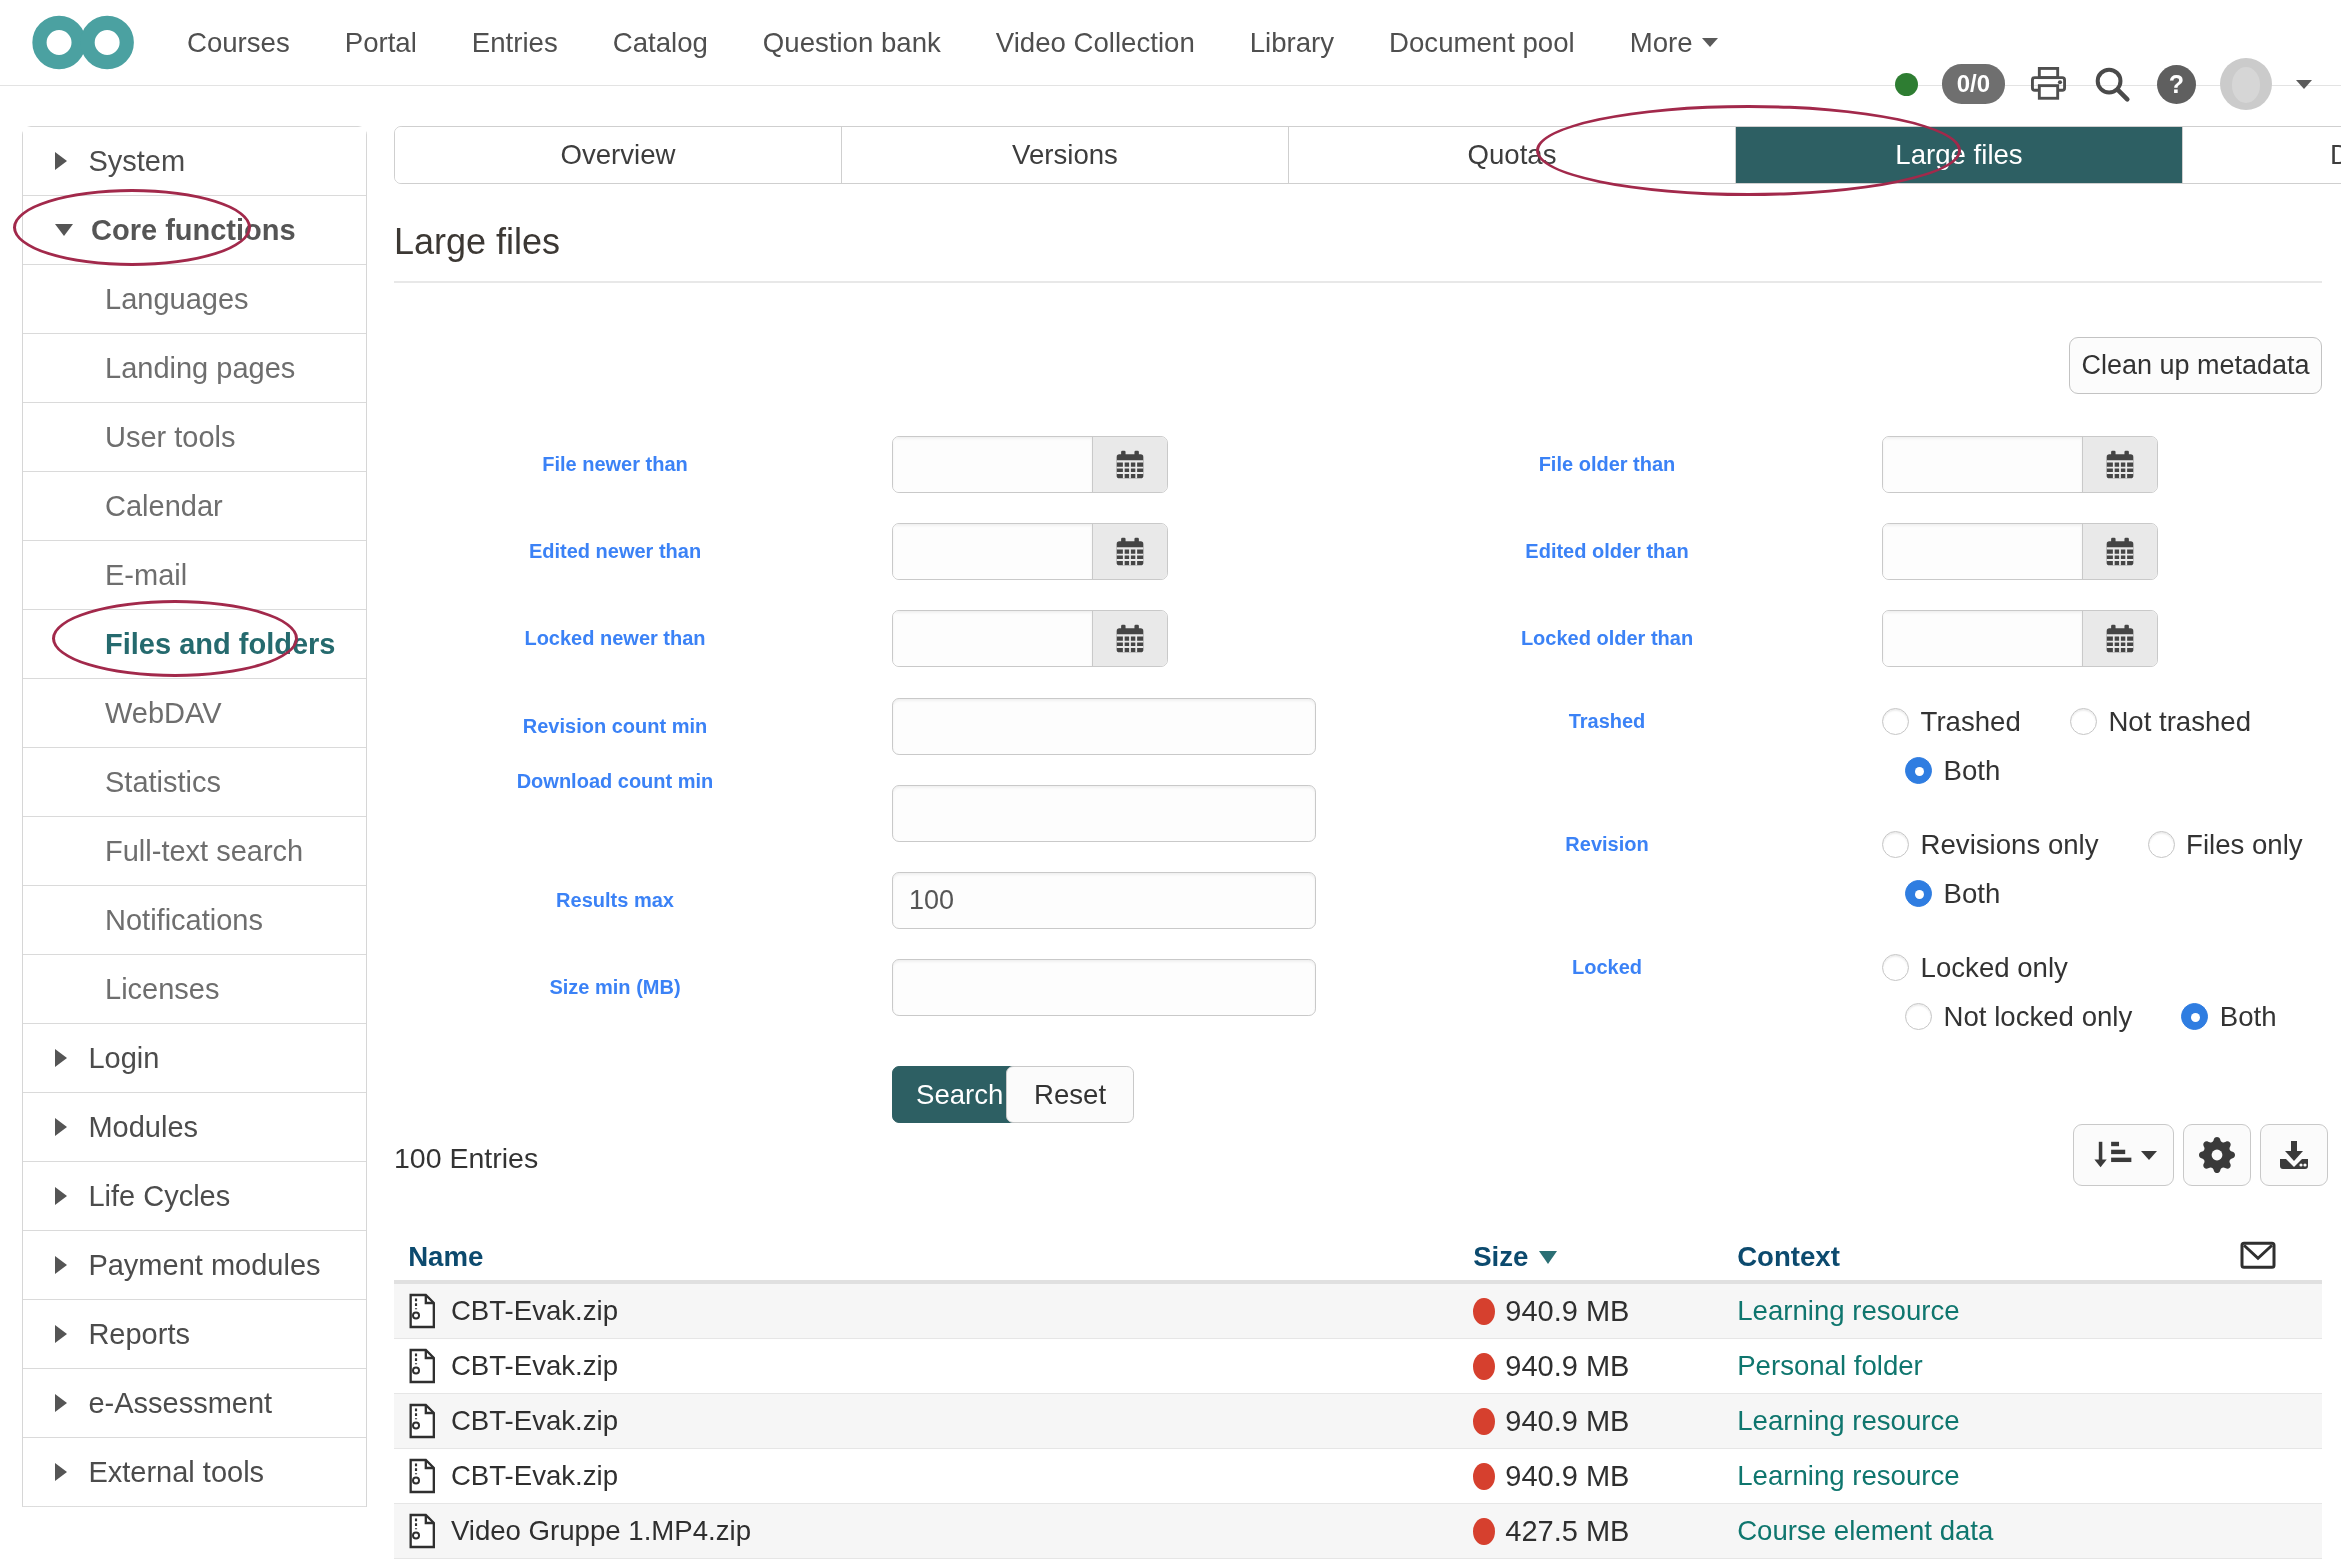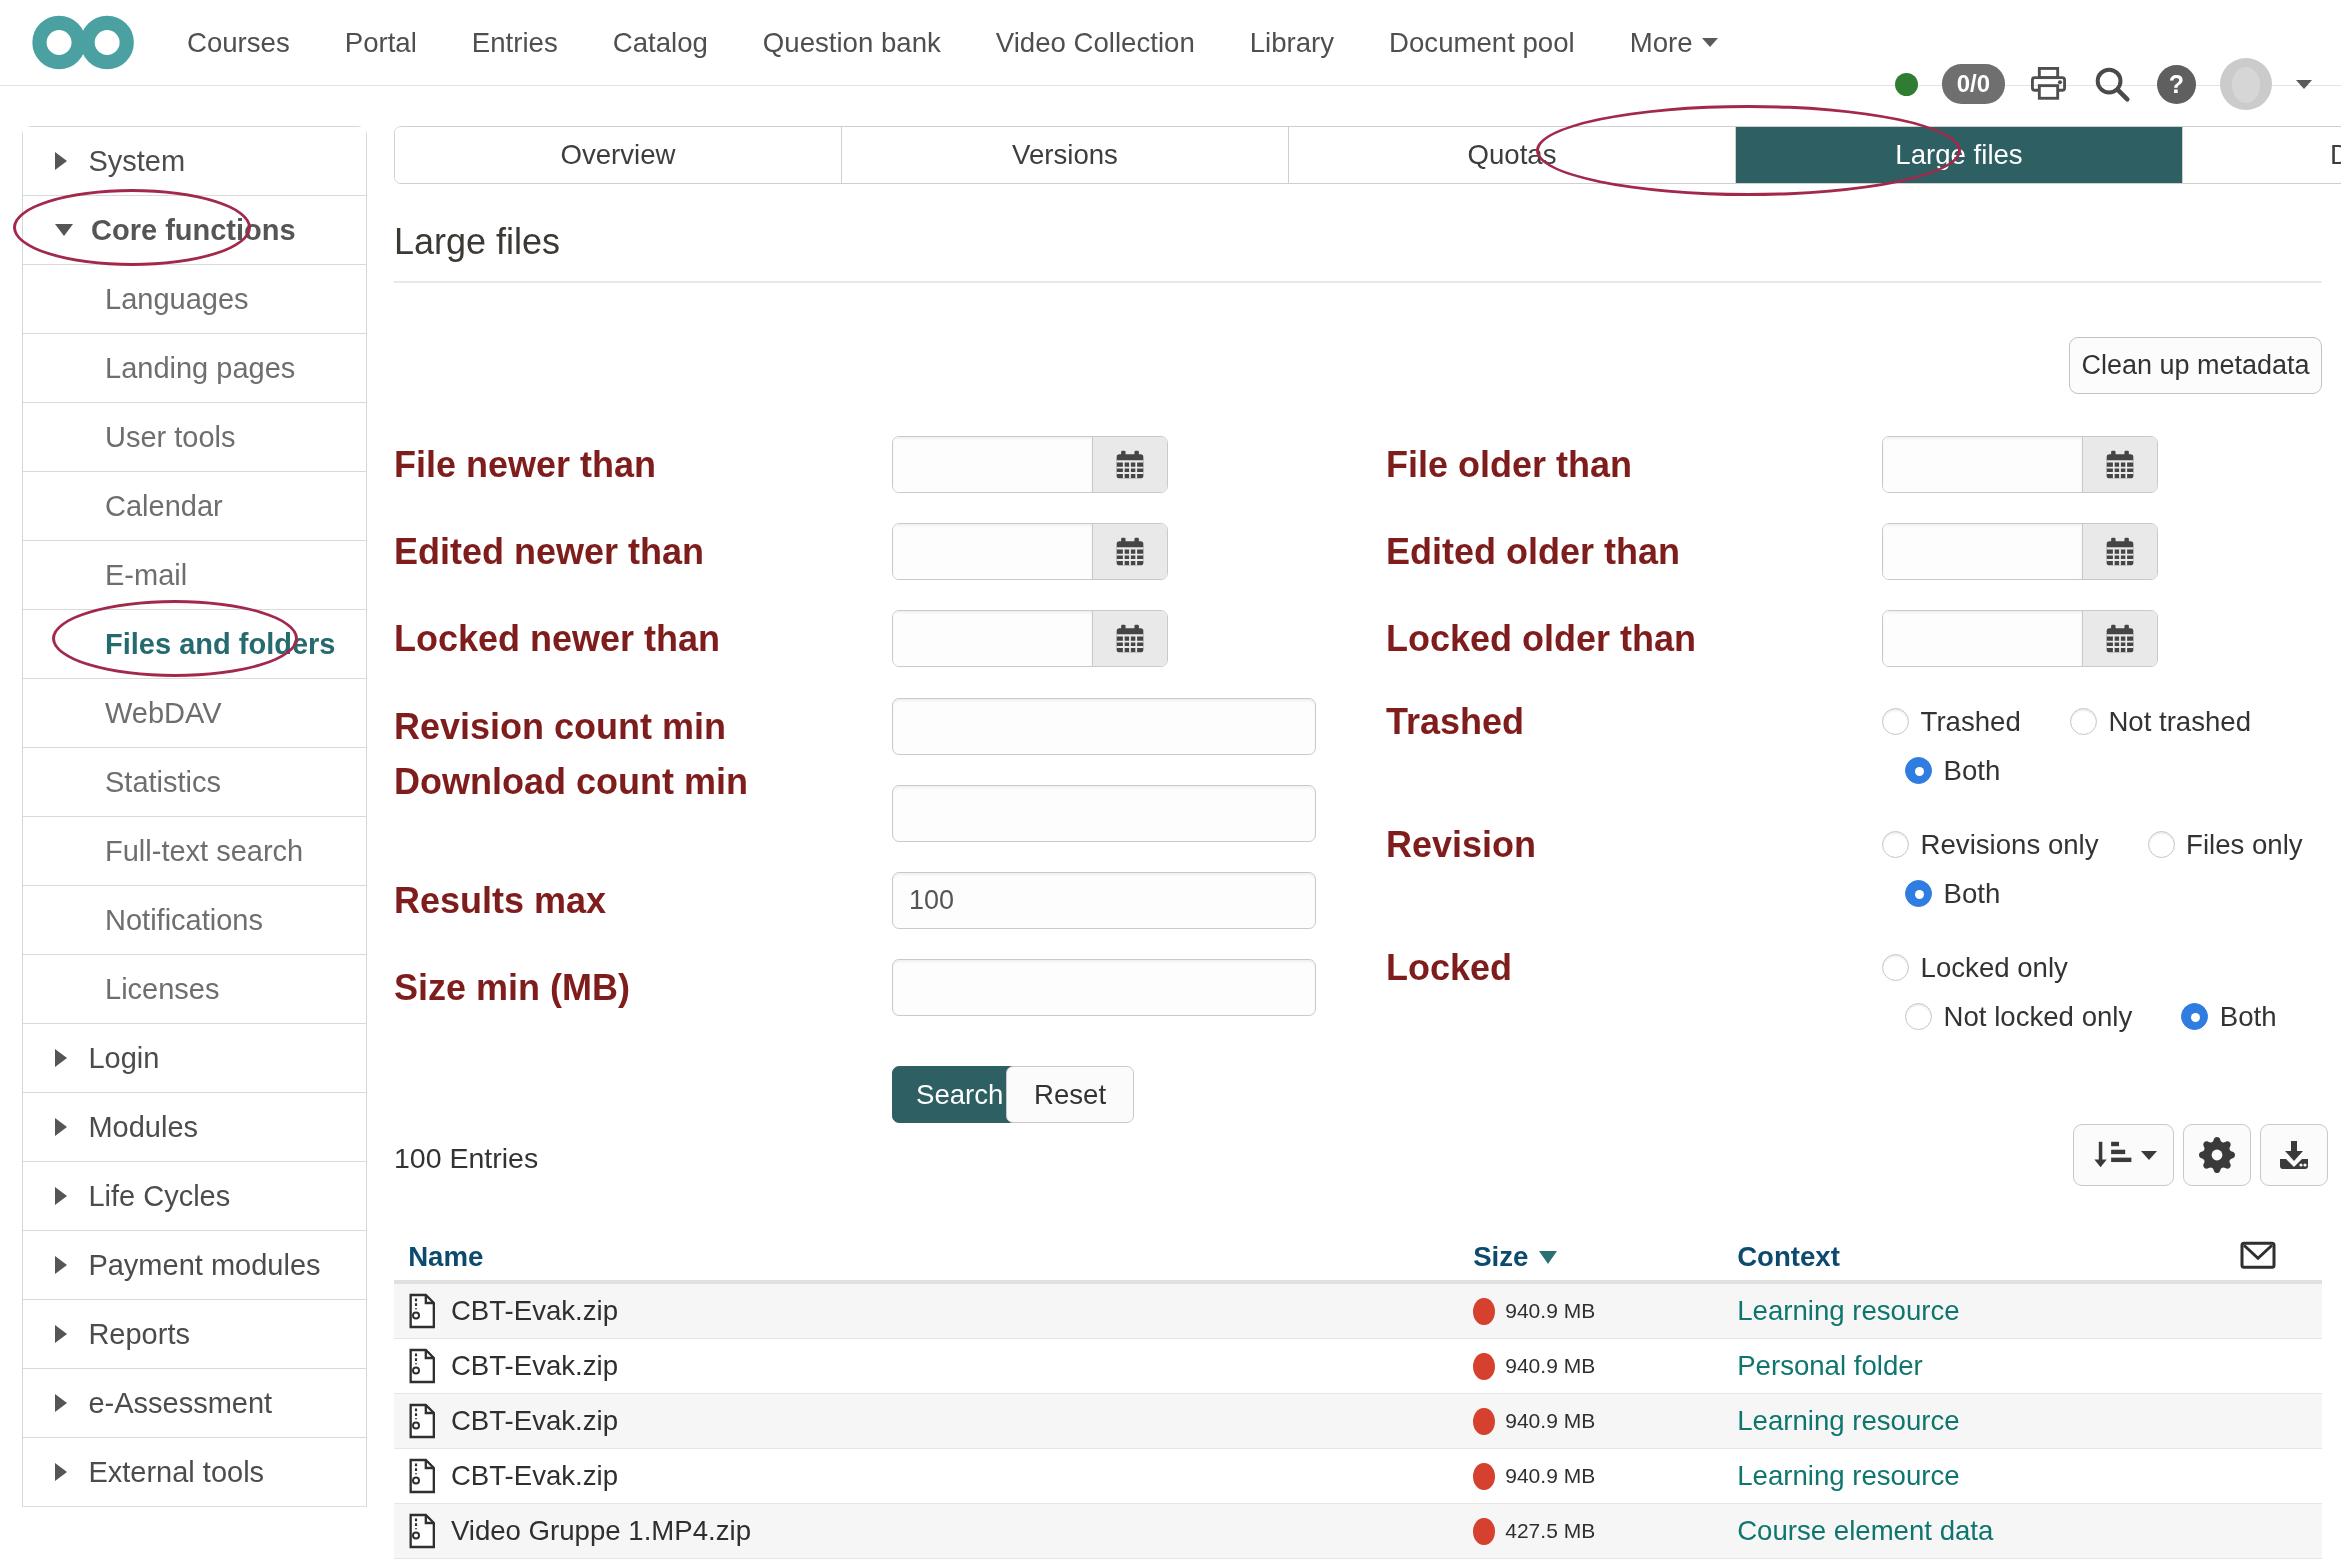--- a/index.html
+++ b/index.html
@@ -41,21 +41,21 @@
   .tab:last-child { border-right:none; }
   .tab.selected { background:#2d5f63; color:#fff; }
 
   
   .page-title { position:absolute; left:394px; top:221px; font-size:36px; font-weight:500; color:#3c3834; }
   .title-rule { position:absolute; left:394px; top:281px; width:1928px; height:1.8px; background:#e8e8e8; }
 
   .cleanup-btn { position:absolute; left:2069px; top:337px; width:253px; height:57px; background:#fcfcfc; border:1.8px solid #c3c3c3; border-radius:9px; font-size:27px; color:#333; display:flex; align-items:center; justify-content:center; cursor:pointer; }
 
   
-  .flabel { position:absolute; width:442px; text-align:left; font-size:36px; font-weight:bold; color:#7f1d1d; line-height:57px; height:57px; white-space:nowrap; }
+  .flabel { position:absolute; width:442px; text-align:center; font-size:20px; font-weight:bold; color:#3b82f6; line-height:57px; height:57px; white-space:nowrap; }
   .flabel.lcol { left:394px; }
   .flabel.rcol { left:1386px; }
   .dategroup { position:absolute; width:276px; height:57px; display:flex; border:1.8px solid #c9c9c9; border-radius:7.1px; overflow:hidden; background:#fff; }
   .dategroup input { flex:1 1 auto; min-width:0; border:none; outline:none; font-size:27px; color:#555; padding:0 12.5px; background:#fdfdfd; box-shadow:inset 0 1.8px 2.7px rgba(0,0,0,.06); }
   .cal-addon { flex:0 0 75px; background:#e9e9e9; border-left:1.8px solid #c9c9c9; display:flex; align-items:center; justify-content:center; cursor:pointer; }
   .numinput { position:absolute; width:424px; height:57px; border:1.8px solid #c9c9c9; border-radius:7.1px; font-size:27px; color:#555; padding:0 16px; background:#fdfdfd; box-shadow:inset 0 1.8px 2.7px rgba(0,0,0,.06); outline:none; }
 
   
   .radio-section { position:absolute; }
   .radio-line { display:flex; align-items:center; height:49px; }
@@ -81,21 +81,21 @@
   
   .table { position:absolute; left:394px; top:1234px; width:1928px; }
   .t-head { display:grid; grid-template-columns:1065px 264px 1fr; align-items:center; height:50px; padding-left:14.2px; position:relative; border-bottom:4.4px solid #e0e0e0; }
   .t-head .hcell { font-size:27.6px; font-weight:bold; color:#0c4a6e; display:flex; align-items:center; gap:10.7px; }
   .sort-tri { width:0; height:0; border-left:9px solid transparent; border-right:9px solid transparent; border-top:13.3px solid #2b6f74; display:inline-block; cursor:pointer; }
   .mail-head { position:absolute; right:46px; top:7.1px; cursor:pointer; }
   .t-row { display:grid; grid-template-columns:1065px 264px 1fr; align-items:center; height:55px; padding-left:14.2px; border-bottom:1.8px solid #e6e6e6; }
   .t-row.odd { background:#f6f6f6; }
   .t-row.even { background:#fff; }
   .name-cell { display:flex; align-items:center; gap:14.2px; font-size:27.6px; color:#2f2f2f; }
-  .size-cell { display:flex; align-items:center; gap:10.7px; font-size:21px; color:#2f2f2f; }
+  .size-cell { display:flex; align-items:center; gap:10.7px; font-size:29px; color:#2f2f2f; }
   .red-dot { width:21.4px; height:27px; border-radius:50%; background:#d6402e; flex:0 0 auto; }
   .ctx-link { font-size:27.6px; color:#0f766e; cursor:pointer; text-decoration:none; }
   svg { display:block; }
 </style>
 </head>
 <body>
 
 <div id="canvas">
 
   <div class="topnav">

